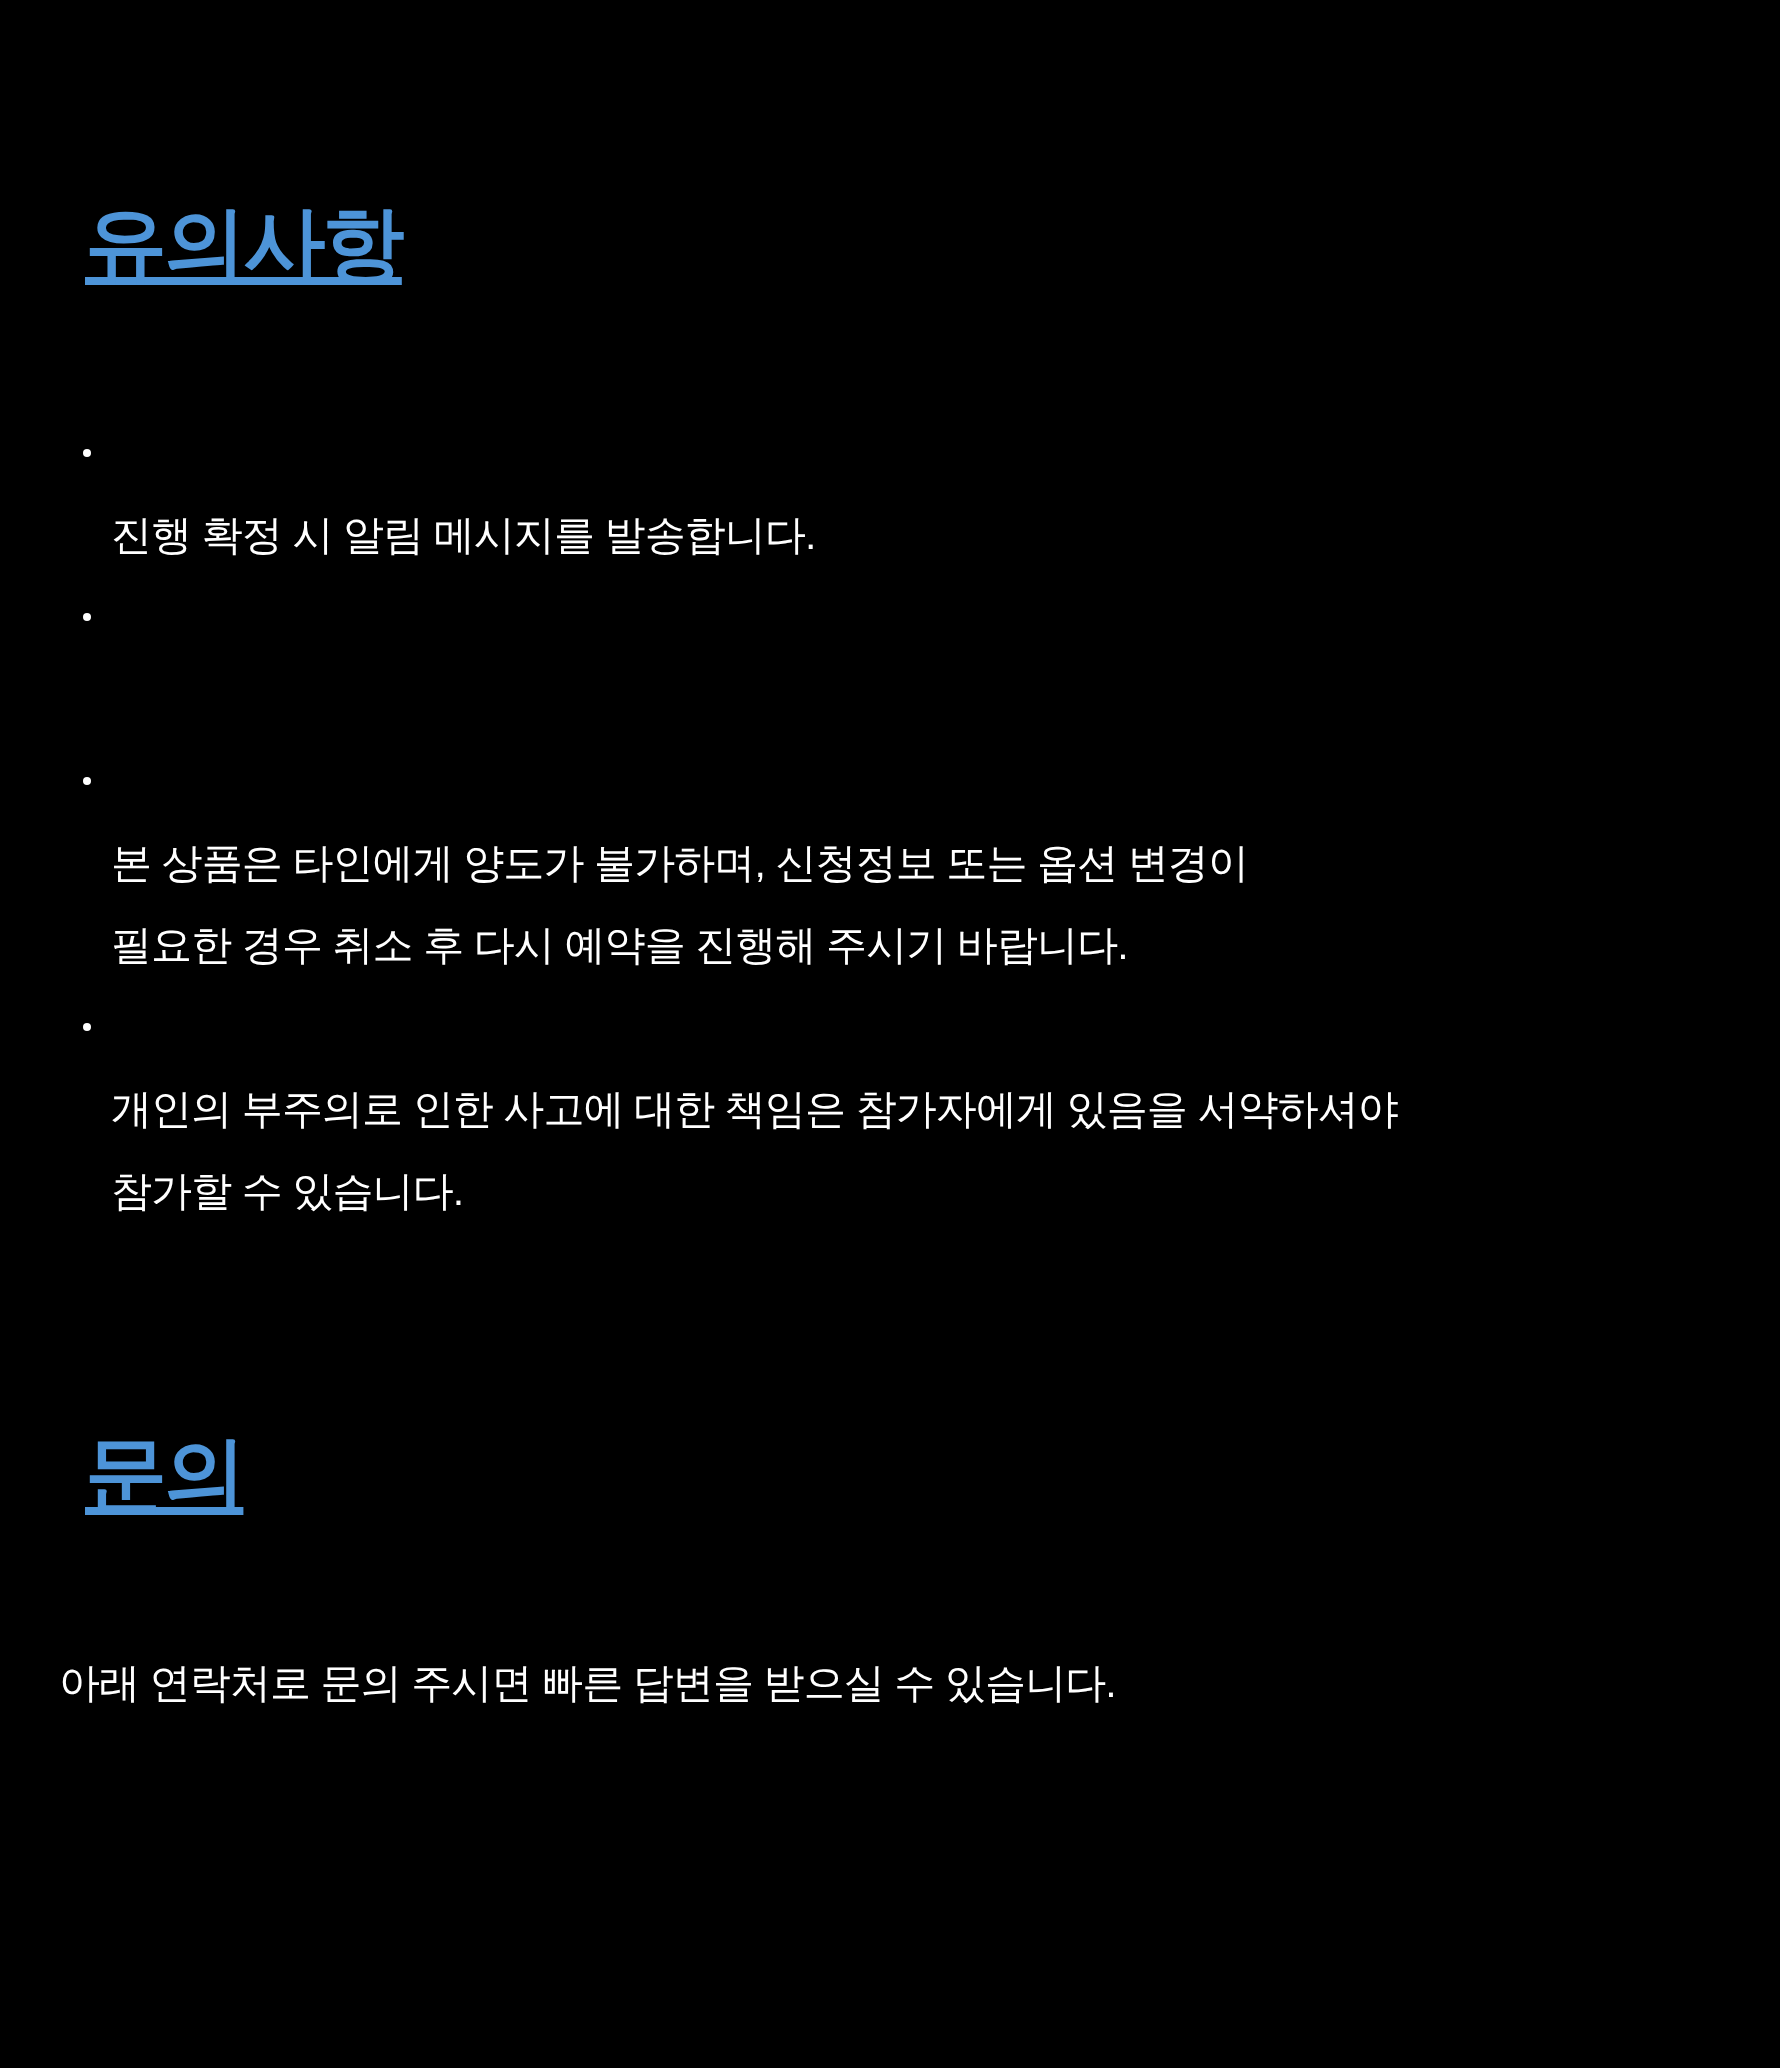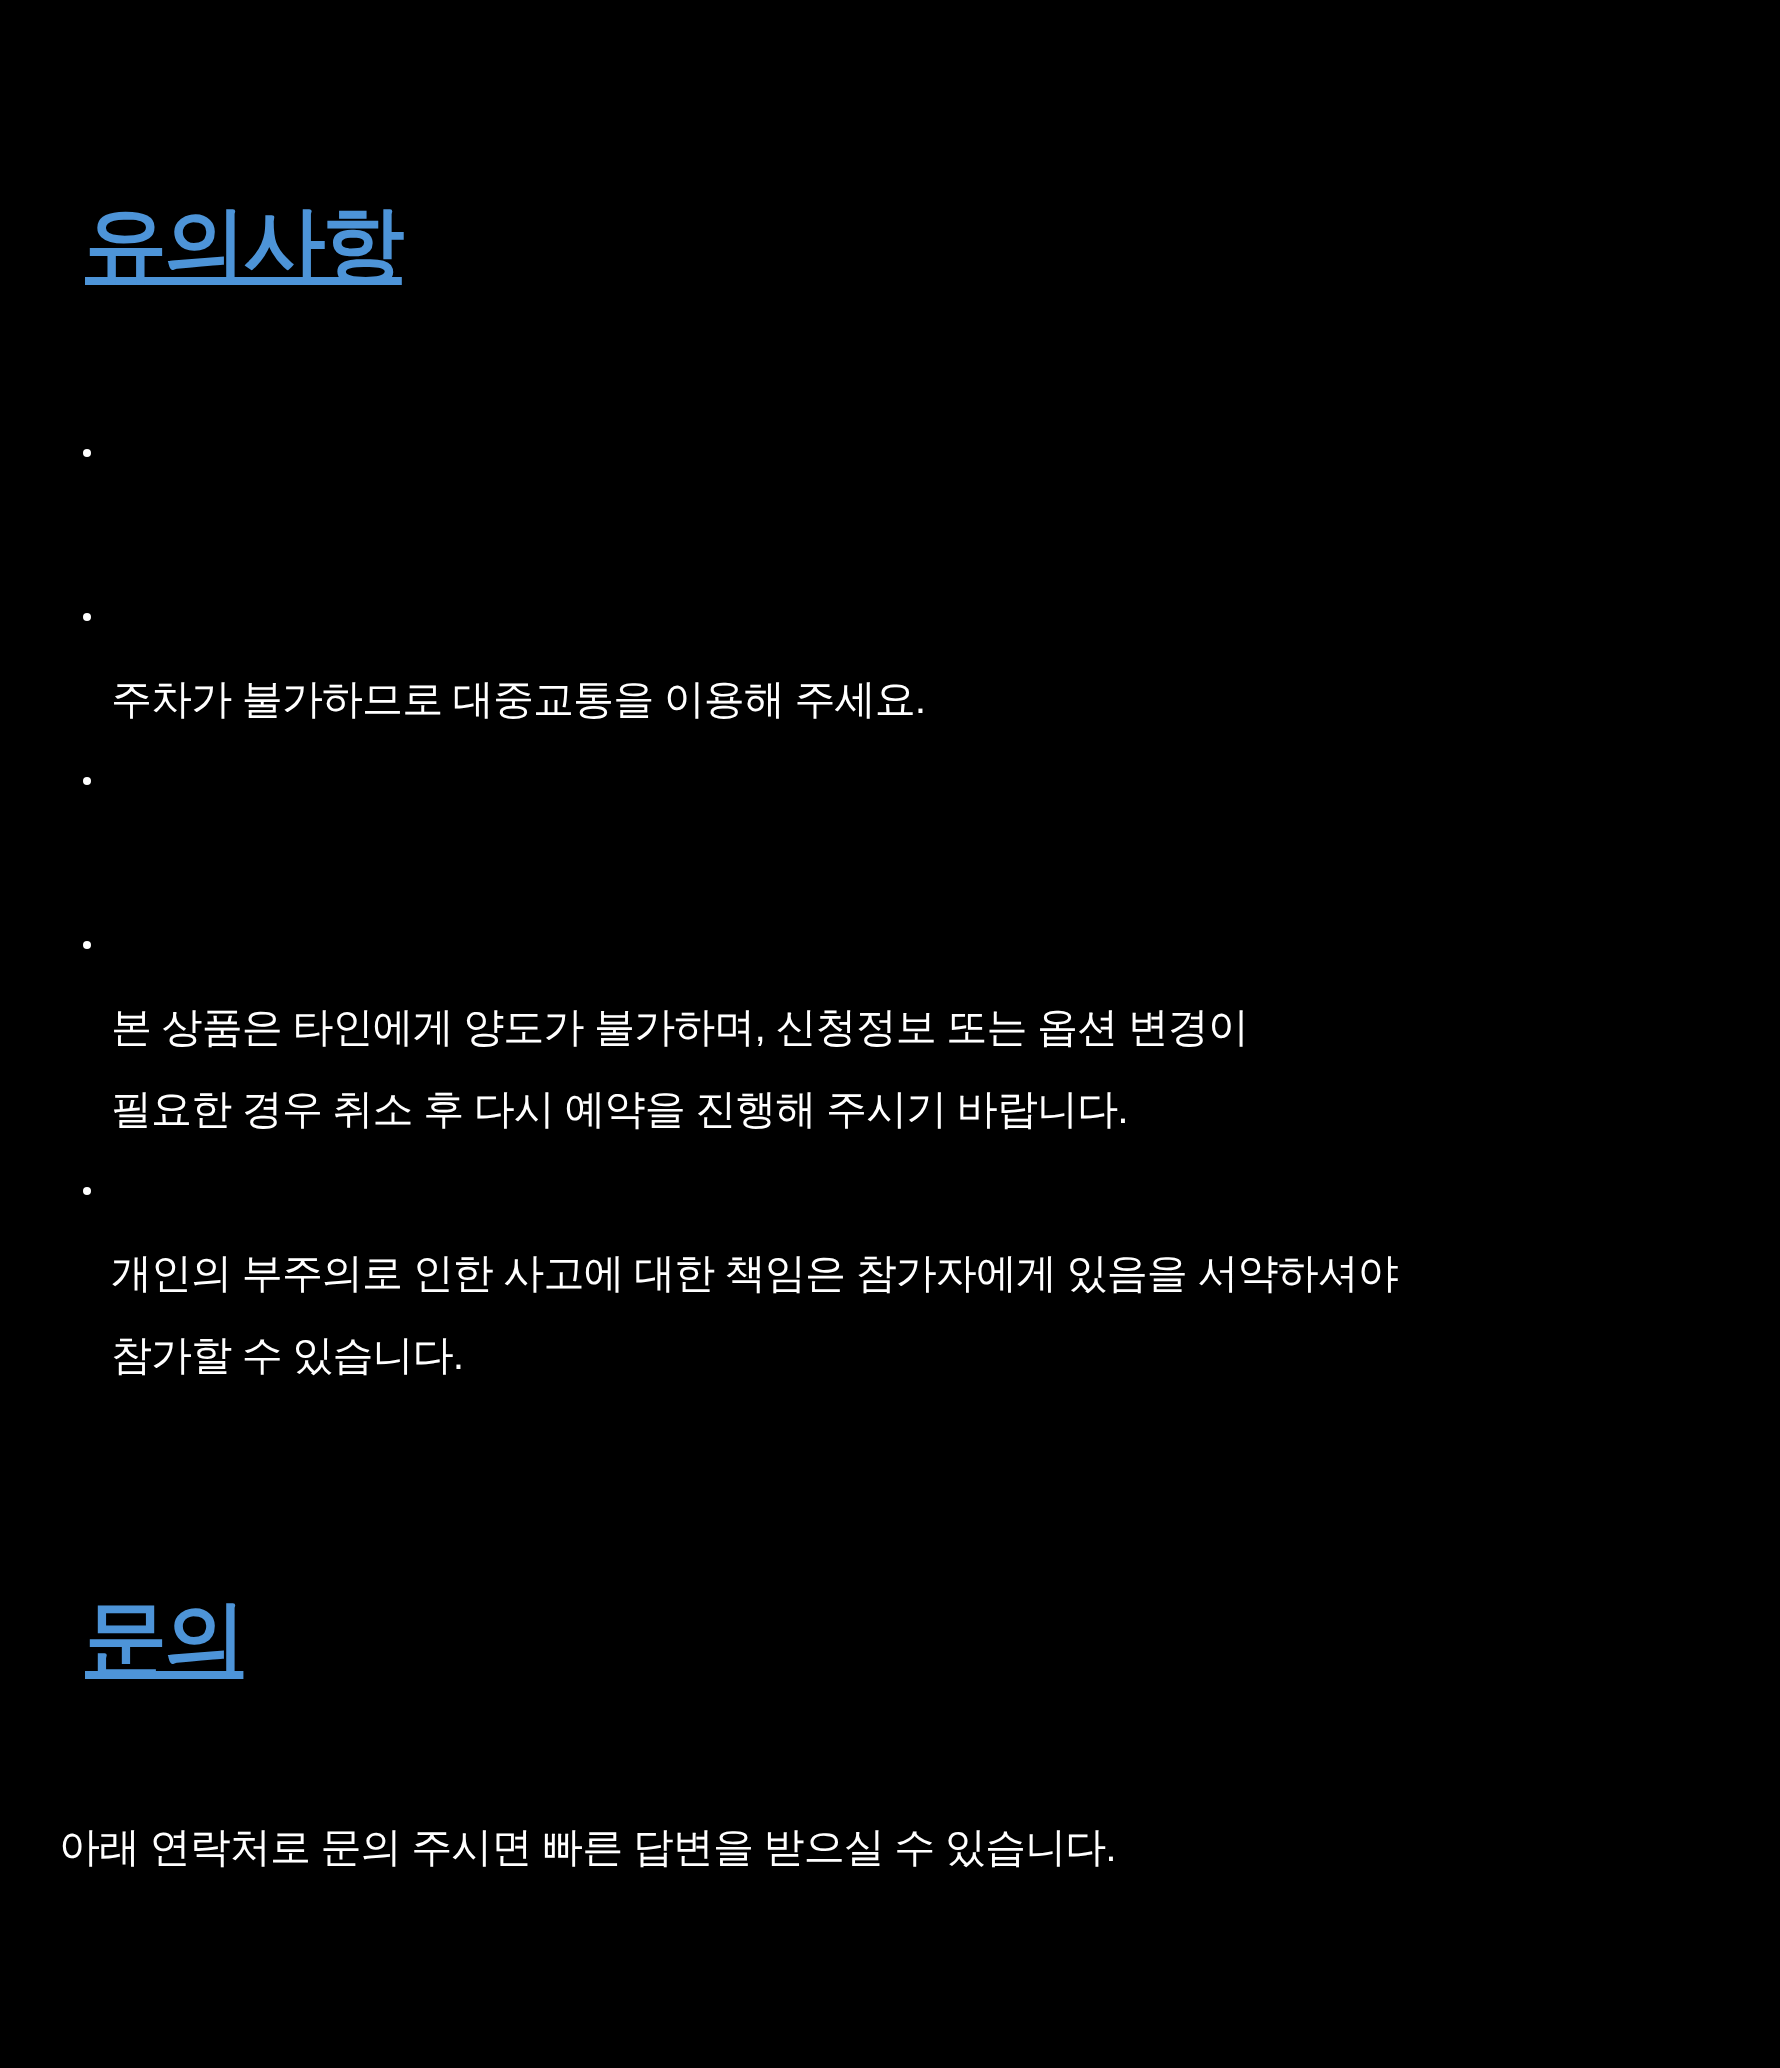--- a/index.html
+++ b/index.html
@@ -65,24 +65,21 @@
 </head>
 <body>
 
 <div class="content">
 
   <section class="section-notice">
     <h1 class="section-title">유의사항</h1>
 
     <ul class="bullet-list">
       <li>
-        <span class="dot"></span>
-      </li>
-      <li>
-        <span class="dot"></span><span>주차가 불가하므로 대중교통을 이용해 주세요.</span>
+        <span class="dot"></span><span>진행 확정 시 알림 메시지를 발송합니다.</span>
       </li>
       <li>
         <span class="dot"></span>
       </li>
       <li>
         <span class="dot"></span><span>본 상품은 타인에게 양도가 불가하며, 신청정보 또는 옵션 변경이
 필요한 경우 취소 후 다시 예약을 진행해 주시기 바랍니다.</span>
       </li>
       <li>
         <span class="dot"></span><span>개인의 부주의로 인한 사고에 대한 책임은 참가자에게 있음을 서약하셔야

